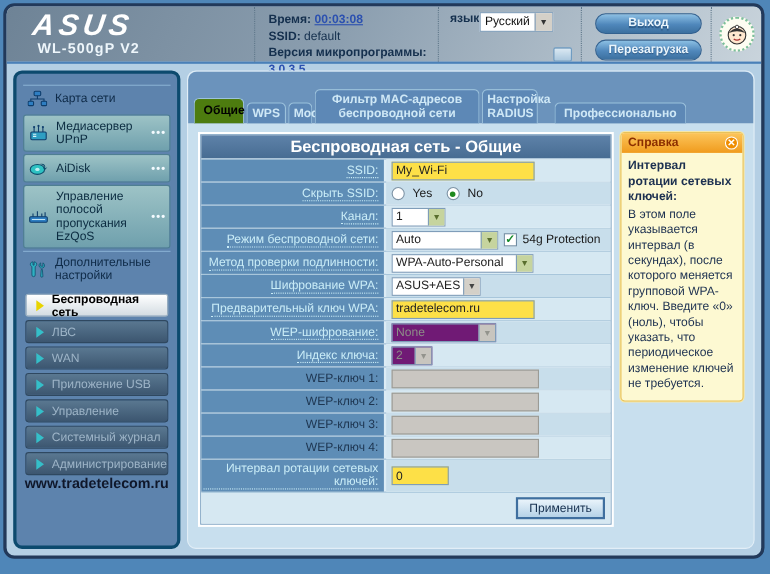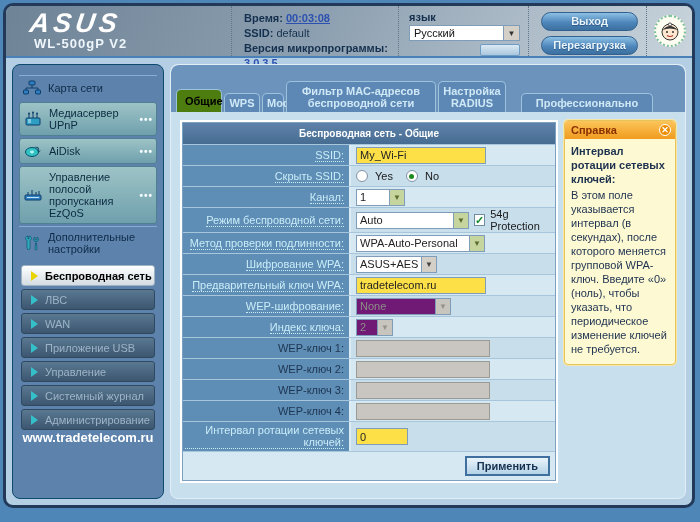--- a/index.html
+++ b/index.html
@@ -12,76 +12,76 @@
   .header { height:52px; flex:0 0 52px; display:flex; align-items:stretch;
             background:linear-gradient(115deg,#5f7varbb 0%,#6e8396 0%,#8c9fb0 45%,#c9d4dc 100%);
             border-bottom:2px solid #4a80b8; }
   .brand { width:225px; padding:4px 0 0 24px; }
   .brand-logo { font-size:27px; font-weight:bold; font-style:italic; color:#fff;
                 letter-spacing:4px; transform:skewX(-8deg); line-height:26px; }
   .brand-model { font-size:13px; font-weight:bold; color:#eef6fb; letter-spacing:1px; padding-left:4px; }
   .hinfo { flex:1; padding-top:5px; font-size:11px; color:#15304e; line-height:15px; font-weight:bold; }
   .hinfo a { color:#2b50b0; }
   .hsep { border-left:1px dotted #5e7689; }
-  .hlang { width:130px; padding:5px 8px 0 10px; font-size:11px; color:#15304e; display:flex; flex-direction:column; }
+  .hlang { width:130px; padding:5px 8px 0 10px; font-size:11px; color:#15304e; display:flex; flex-direction:row;text-align:right; }
   .hlang-label { font-weight:bold; margin-bottom:2px; }
   .lang-select { display:flex; height:18px; border:1px solid #7f9db9; background:#fff; align-items:center; }
   .lang-select .val { flex:1; padding:0 4px; font-size:11px; color:#111; }
   .lang-select .arr { width:16px; height:100%; background:#d4d0c8; border-left:1px solid #7f9db9;
                       font-size:8px; color:#333; display:flex; align-items:center; justify-content:center; }
   .lang-apply { align-self:flex-end; margin-top:3px; width:40px; height:13px;
                 background:linear-gradient(#dbe9f3,#aac7dd); border:1px solid #6f9cc2; border-radius:2px; }
   .hbtns { width:118px; padding:6px 8px 0 12px; display:flex; flex-direction:column; gap:5px; }
   .pill { height:19px; border-radius:10px; border:1px solid #33618f; color:#eaf5fc; font-size:11px; font-weight:bold;
           background:linear-gradient(#8cc0e4,#4f87bb 55%,#3c709f); text-align:center; line-height:17px;
           text-shadow:0 1px 1px #2a5580; cursor:pointer; }
   .mascot { width:46px; display:flex; align-items:center; justify-content:center; }
   .mascot-circle { width:32px; height:32px; border-radius:50%; background:#fdfdf2; border:2px dotted #7cc09a;
                    display:flex; align-items:center; justify-content:center; }
 
   
   .bodyrow { flex:1; display:flex; padding:6px; gap:6px; min-height:0; }
 
   
-  .sidebar { width:152px; flex:0 0 152px; background:#5d83ad; border:1px solid #0c4a6e; border-radius:8px;
+  .sidebar { width:152px; flex:0 0 152px; background:#5d83ad; border:3px solid #0c4a6e; border-radius:8px;
              padding:10px 6px 0 6px; display:flex; flex-direction:column; }
   .side-top { display:flex; align-items:center; gap:6px; padding:4px 3px; font-size:11px; color:#0e2a47;
               border-top:1px solid #87aed2; cursor:pointer; }
   .side-top.teal { background:linear-gradient(#9dc3c6,#6fa0ad); border:1px solid #4f7f92; border-radius:3px;
                    margin:2px 0; color:#0b2b40; }
   .side-top .dots { margin-left:auto; color:#f4fbff; font-weight:bold; font-size:10px; letter-spacing:1px; }
   .side-top .sicon { flex:0 0 20px; display:flex; justify-content:center; }
   .nav { margin-top:6px; display:flex; flex-direction:column; gap:3px; }
   .nav-item { height:21px; margin:0 2px; background:linear-gradient(#5a7891,#3c5670); border:1px solid #2f4860;
               border-radius:3px; color:#9db4c7; font-size:11px; display:flex; align-items:center; gap:7px;
               padding-left:9px; cursor:pointer; }
   .nav-item .tri { width:0; height:0; border-left:7px solid #35bfc9; border-top:5px solid transparent;
                    border-bottom:5px solid transparent; }
   .nav-item.active { background:linear-gradient(#ffffff,#d3dce2); color:#000; font-weight:bold;
                      border-color:#9fb3c2; }
   .nav-item.active .tri { border-left-color:#e8d400; }
-  .website { margin-top:auto; margin-bottom:78px; text-align:center; color:#ffffff; font-weight:bold; font-size:13px; }
+  .website { margin-top:auto; margin-bottom:78px; text-align:center; color:#0f172a; font-weight:bold; font-size:13px; }
 
   
   .main { flex:1; display:flex; flex-direction:column; background:#c8dfee; border-radius:8px;
           border:1px solid #e2eef7; overflow:hidden; min-width:0; }
   .tabstrip { background:#6b93bc; padding:16px 4px 0 5px; display:flex; align-items:flex-end; gap:2px;
               border-radius:8px 8px 0 0; }
   .tab { background:#5d88b6; color:#cfe8f6; font-size:11px; font-weight:bold; border:1px solid #9cc2dc;
          border-bottom:none; border-radius:5px 5px 0 0; padding:3px 4px; text-align:center; line-height:12px;
          cursor:pointer; }
   .tab.active { background:#4d7c0f; color:#000; padding:5px 8px; }
   .tab.gap-left { margin-left:13px; }
   .content { flex:1; display:flex; padding:8px 4px 8px 9px; gap:6px; min-height:0; }
 
   
   .formwrap { width:378px; flex:0 0 378px; background:#fff; padding:2px; align-self:flex-start; }
   .formbox { border:1px solid #7ba0c0; }
   .form-title { height:21px; background:linear-gradient(#5e82a9,#476c92); color:#fff; font-weight:bold;
-                font-size:10px; text-align:center; line-height:21px; }
+                font-size:15px; text-align:center; line-height:21px; }
   .frow { display:flex; min-height:21px; border-top:1px solid #a8c6db; }
   .flabel { width:168px; flex:0 0 168px; background:#5e8db6; display:flex; align-items:center;
             justify-content:flex-end; padding:2px 5px 2px 2px; text-align:right; font-size:11px;
             line-height:12px; border-right:2px solid #dcecf5; }
   .flabel .lnk { color:#c9ecf7; border-bottom:1px dotted #c9ecf7; cursor:pointer; }
   .flabel .pln { color:#1d3document florid; color:#1d3550; }
   .fvalue { flex:1; display:flex; align-items:center; padding-left:5px; gap:5px; font-size:11px; color:#1a1a1a; }
   .frow:nth-child(odd) .fvalue { background:#d6e8f2; }
   .frow:nth-child(even) .fvalue { background:#c8deeb; }
   input.txt { height:17px; border:1px solid #7f9db9; font-size:11px; padding:1px 3px; background:#fde047;
@@ -98,21 +98,21 @@
   .sel.disabled .abox { background:#c8c5bf; color:#93938d; }
   .radio { width:12px; height:12px; border-radius:50%; border:1px solid #7d93a5; background:#fff;
            display:inline-flex; align-items:center; justify-content:center; cursor:pointer; }
   .radio .dot { width:5px; height:5px; border-radius:50%; background:#1f8a1f; display:none; }
   .radio.on .dot { display:block; }
   .rlabel { margin-right:8px; margin-left:2px; }
   .cb { width:12px; height:12px; border:1px solid #6f8ca2; background:#fff; color:#168a2c; font-size:11px;
         line-height:10px; font-weight:bold; text-align:center; cursor:pointer; }
   .form-footer { display:flex; justify-content:flex-end; padding:4px 5px; background:#d6e8f2;
                  border-top:1px solid #a8c6db; }
-  .apply-btn { background:linear-gradient(#eaf4fb,#b5d2e7); border:2px solid #3f6f9f; font-weight:bold;
+  .apply-btn { background:linear-gradient(#eaf4fb,#b5d2e7); border:2px solid #3f6f9f; font-weight:normal;
                font-size:11px; color:#16304f; padding:2px 10px; cursor:pointer;
                font-family:"Liberation Sans", sans-serif; }
 
   
   .help { width:112px; flex:0 0 112px; align-self:flex-start; border:1px solid #e8c25a; border-radius:4px;
           overflow:hidden; background:#fdf9d2; box-shadow:0 0 0 1px #f6e7a8; }
   .help-header { background:linear-gradient(#fcc55b,#f09b1d); color:#8b2e00; font-weight:bold; font-size:11px;
                  padding:3px 4px 3px 6px; display:flex; justify-content:space-between; align-items:center; }
   .help-close { width:12px; height:12px; border-radius:50%; background:#ef8d00; border:1px solid #fff;
                 color:#fff; font-size:9px; line-height:10px; text-align:center; cursor:pointer; }
@@ -257,22 +257,22 @@
           </div>
         <div class="website">www.tradetelecom.ru</div>
       </div>
 
       <div class="main">
         <div class="tabstrip" id="tabstrip">
             <div class="tab active" style="width: 46px;">Общие</div>
             <div class="tab" style="width: 36px;">WPS</div>
             <div class="tab" style="width: 22px;">Мост</div>
             <div class="tab" style="width: 150px;">Фильтр MAC-адресов беспроводной сети</div>
-            <div class="tab" style="width: 68px;">Настройка RADIUS</div>
-            <div class="tab gap-left" style="width: 132px;">Профессионально</div>
+            <div class="tab" style="width: 51px;">Настройка RADIUS</div>
+            <div class="tab gap-left" style="width: 120px;">Профессионально</div>
           </div>
         <div class="content">
 
           <div class="formwrap">
             <div class="formbox">
               <div class="form-title">Беспроводная сеть - Общие</div>
               <div id="form-rows">
                   <div class="frow">
                     <div class="flabel">
                       <span class="lnk">SSID:</span>
@@ -304,21 +304,21 @@
                         <span class="abox green">▼</span>
                       </span>
                     </div>
                   </div>
                   <div class="frow">
                     <div class="flabel">
                       <span class="lnk">Режим беспроводной сети:</span>
                     </div>
                     <div class="fvalue">
                       <span class="sel">
-                        <span class="sval" style="width: 96px;">Auto</span>
+                        <span class="sval" style="width: 80px;">Auto</span>
                         <span class="abox green">▼</span>
                       </span>
                       <span class="cb">✓</span>
                       <span>54g Protection</span>
                     </div>
                   </div>
                   <div class="frow">
                     <div class="flabel">
                       <span class="lnk">Метод проверки подлинности:</span>
                     </div>

